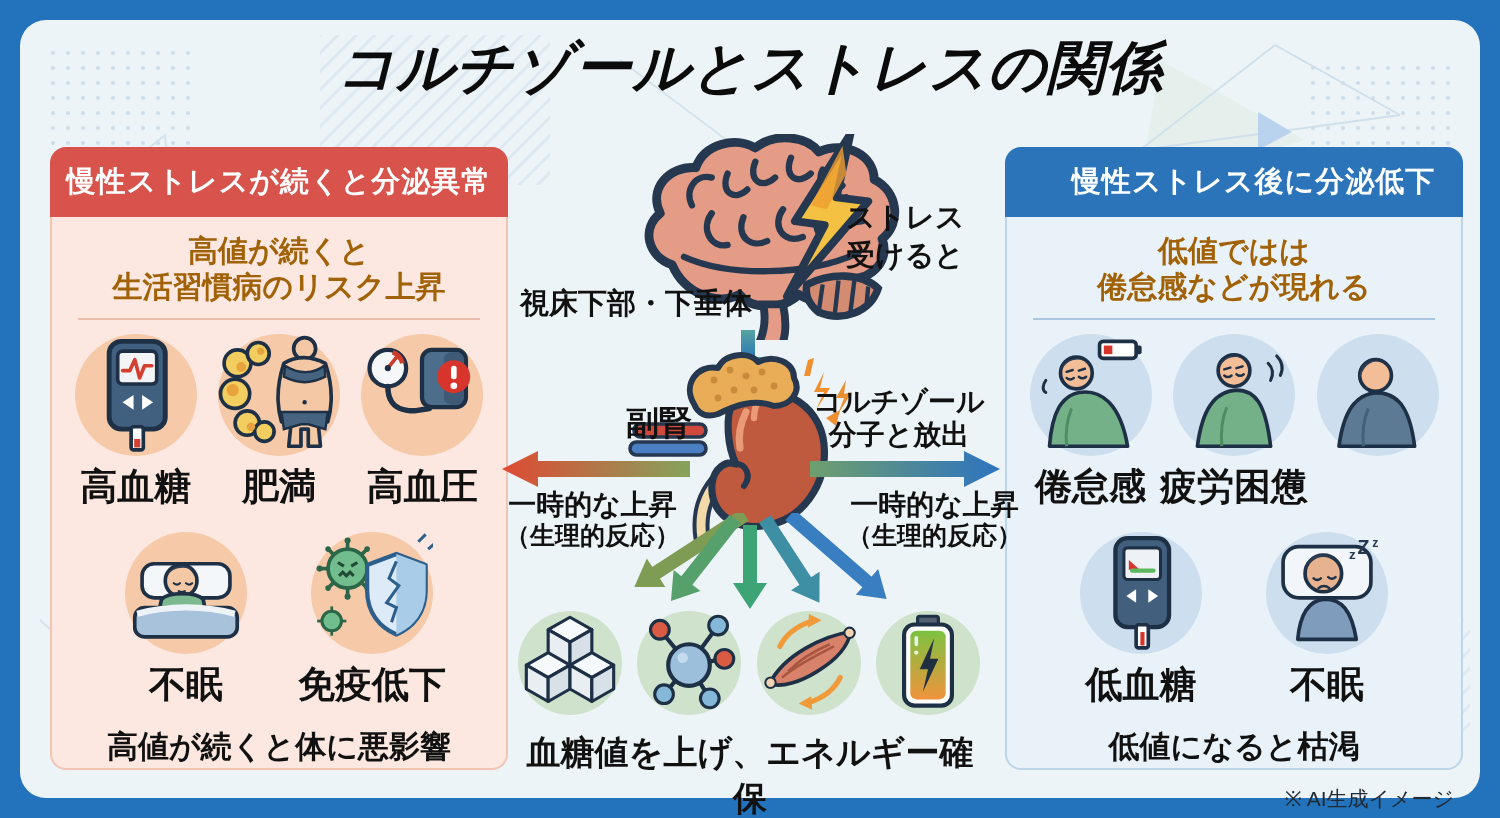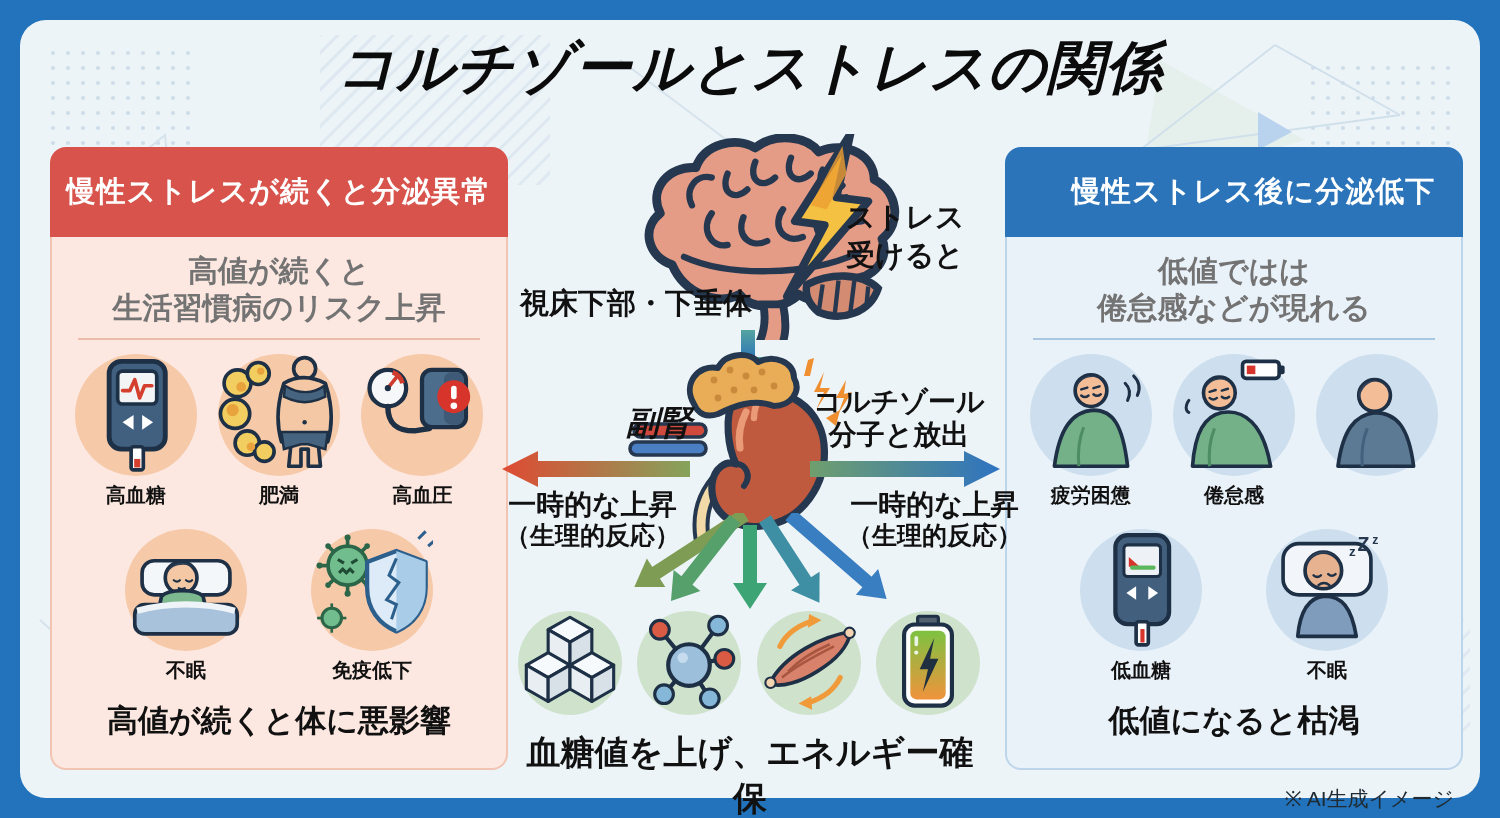--- a/index.html
+++ b/index.html
@@ -16,51 +16,51 @@
   .layer{position:absolute;z-index:2;}
   .title{
     left:0;top:30px;width:1500px;text-align:center;
     font-size:57px;font-weight:900;color:#0b0b0b;letter-spacing:1px;font-style:italic;
   }
   
   .panel{position:absolute;top:147px;width:458px;height:623px;z-index:2;display:flex;flex-direction:column;}
   .panel-left{left:50px;}
   .panel-right{left:1005px;}
   .panel-header{
-    height:90px;border-radius:16px 16px 0 0;display:flex;align-items:center;justify-content:center;
+    height:70px;border-radius:16px 16px 0 0;display:flex;align-items:center;justify-content:center;
     color:#ffffff;font-size:29px;font-weight:800;letter-spacing:1px;
   }
   .panel-header.red{background:#d7534b;}
   .panel-header.blue{background:#2b74ba;padding-left:39px;}
   .panel-body{
     flex:1;border-radius:0 0 16px 16px;box-sizing:border-box;
     display:flex;flex-direction:column;align-items:center;padding-top:12px;
   }
   .panel-body.red{background:#fce8e0;border:2px solid #f2c4b2;border-top:none;}
   .panel-body.blue{background:#eaf2f9;border:2px solid #bdd5ea;border-top:none;}
-  .panel-sub{font-size:30px;font-weight:800;color:#737373;text-align:center;line-height:1.22;margin-top:4px;}
+  .panel-sub{font-size:30px;font-weight:800;color:#a16207;text-align:center;line-height:1.22;margin-top:4px;}
   .divider{width:402px;height:2px;margin:12px 0 14px 0;}
   .divider.red{background:#ecbcab;}
   .divider.blue{background:#a9c7e1;}
   .icon-row{display:flex;width:100%;box-sizing:border-box;}
   .row-3{justify-content:space-between;padding:0 12px;}
   .row-2{justify-content:center;gap:42px;}
   .icon-item{display:flex;flex-direction:column;align-items:center;width:144px;}
   .badge{width:122px;height:122px;border-radius:50%;display:flex;align-items:center;justify-content:center;}
   .badge.salmon{background:#f6c9a9;}
   .badge.bluegray{background:#cddfee;}
   .badge svg{width:100%;height:100%;}
-  .icon-label{font-size:20px;font-weight:800;color:#111;margin-top:6px;white-space:nowrap;}
+  .icon-label{font-size:37px;font-weight:800;color:#111;margin-top:6px;white-space:nowrap;}
   .panel-footer{font-size:31px;font-weight:800;color:#111;margin-top:16px;text-align:center;}
   .mt2{margin-top:20px;}
   
   .center-text{position:absolute;z-index:3;color:#111;font-weight:800;}
   .stress-label{left:846px;top:199px;font-size:29px;line-height:1.3;}
   .brain-label{left:520px;top:284px;font-size:29px;}
-  .adrenal-label{left:626px;top:401px;font-size:33px;font-style:italic;}
+  .adrenal-label{left:626px;top:401px;font-size:33px;}
   .cortisol-label{left:808px;top:385px;width:182px;font-size:28px;line-height:1.18;text-align:center;}
   .temp-caption{width:205px;text-align:center;font-size:28px;line-height:1.15;}
   .temp-left{left:490px;top:489px;}
   .temp-right{left:832px;top:489px;}
   .temp-caption .small{font-size:25px;}
   .bottom-caption{left:510px;top:730px;width:480px;text-align:center;font-size:34px;}
   .center-badges{position:absolute;left:518px;top:611px;width:462px;display:flex;justify-content:space-between;z-index:2;}
   .badge.green{width:104px;height:104px;background:#cfe2cc;}
   .ai-note{position:absolute;right:46px;top:784px;font-size:21px;color:#1f2a33;font-weight:400;z-index:3;}
   .art{position:absolute;z-index:2;}
@@ -235,47 +235,47 @@
     <div class="panel-sub">
       <div>低値ではは</div>
       <div>倦怠感などが現れる</div>
     </div>
     <div class="divider blue"></div>
 
     <div class="icon-row row-3">
       <div class="icon-item">
         <span class="badge bluegray">
           <svg viewBox="0 0 100 100">
-            <circle cx="50" cy="30" r="13" fill="#f2bd97" stroke="#1e3046" stroke-width="3"></circle>
-            <path d="M37,30 A13,13 0 0 1 61,24 C56,16 41,17 37,30 Z" fill="#2e3f55"></path>
-            <path d="M42,34 q3,2.5 6,0 M52,33 q3,2.5 6,0" stroke="#1e3046" stroke-width="2" fill="none" stroke-linecap="round"></path>
-            <path d="M42,29 l5,-1.5 M52,28 l5,-1.5" stroke="#1e3046" stroke-width="2" stroke-linecap="round"></path>
-            <path d="M20,92 C24,62 34,47 52,46 C68,46 76,58 80,92 Z" fill="#74b188" stroke="#1e3046" stroke-width="3" stroke-linejoin="round"></path>
-            <path d="M78,24 q6,6 2,14 M85,18 q7,7 3,16" stroke="#1e3046" stroke-width="2.5" fill="none" stroke-linecap="round"></path>
-            <path d="M44,60 C40,70 39,80 40,92" stroke="#4e8c64" stroke-width="2.5" fill="none"></path>
-          </svg>
-        </span>
-        <div class="icon-label">疲労困憊</div>
-      </div>
-      <div class="icon-item">
-        <span class="badge bluegray">
-          <svg viewBox="0 0 100 100">
             <rect x="57" y="6" width="30" height="14" rx="3" fill="#ffffff" stroke="#1e3046" stroke-width="3"></rect>
             <rect x="87" y="9.5" width="4.5" height="7" rx="1.5" fill="#1e3046"></rect>
             <rect x="60.5" y="9.5" width="7" height="7" fill="#d7352b"></rect>
             <path d="M13,38 C10,42 10,46 13,48" stroke="#1e3046" stroke-width="2.4" fill="none" stroke-linecap="round"></path>
             <circle cx="38" cy="32" r="13" fill="#f2bd97" stroke="#1e3046" stroke-width="3"></circle>
             <path d="M25,32 A13,13 0 0 1 49,26 C44,18 29,19 25,32 Z" fill="#2e3f55"></path>
             <path d="M30,36 q3,2.5 6,0 M40,35 q3,2.5 6,0" stroke="#1e3046" stroke-width="2" fill="none" stroke-linecap="round"></path>
             <path d="M30,31 l5,-1.5 M40,30 l5,-1.5" stroke="#1e3046" stroke-width="2" stroke-linecap="round"></path>
             <path d="M16,92 C18,64 26,51 40,48 C58,45 74,57 80,92 Z" fill="#74b188" stroke="#1e3046" stroke-width="3" stroke-linejoin="round"></path>
             <path d="M34,61 C30,71 29,81 30,92" stroke="#4e8c64" stroke-width="2.5" fill="none"></path>
           </svg>
         </span>
         <div class="icon-label">倦怠感</div>
+      </div>
+      <div class="icon-item">
+        <span class="badge bluegray">
+          <svg viewBox="0 0 100 100">
+            <circle cx="50" cy="30" r="13" fill="#f2bd97" stroke="#1e3046" stroke-width="3"></circle>
+            <path d="M37,30 A13,13 0 0 1 61,24 C56,16 41,17 37,30 Z" fill="#2e3f55"></path>
+            <path d="M42,34 q3,2.5 6,0 M52,33 q3,2.5 6,0" stroke="#1e3046" stroke-width="2" fill="none" stroke-linecap="round"></path>
+            <path d="M42,29 l5,-1.5 M52,28 l5,-1.5" stroke="#1e3046" stroke-width="2" stroke-linecap="round"></path>
+            <path d="M20,92 C24,62 34,47 52,46 C68,46 76,58 80,92 Z" fill="#74b188" stroke="#1e3046" stroke-width="3" stroke-linejoin="round"></path>
+            <path d="M78,24 q6,6 2,14 M85,18 q7,7 3,16" stroke="#1e3046" stroke-width="2.5" fill="none" stroke-linecap="round"></path>
+            <path d="M44,60 C40,70 39,80 40,92" stroke="#4e8c64" stroke-width="2.5" fill="none"></path>
+          </svg>
+        </span>
+        <div class="icon-label">疲労困憊</div>
       </div>
       <div class="icon-item">
         <span class="badge bluegray">
           <svg viewBox="0 0 100 100">
             <circle cx="48" cy="34" r="13" fill="#f2bd97" stroke="#1e3046" stroke-width="3"></circle>
             <path d="M35,38 A13,13 0 0 1 61,32 C58,17 38,19 35,38 Z" fill="#2e3f55"></path>
             <path d="M18,92 C22,62 32,50 48,48 C66,48 76,60 80,92 Z" fill="#5d7a94" stroke="#1e3046" stroke-width="3" stroke-linejoin="round"></path>
             <path d="M42,61 C38,71 37,81 38,92" stroke="#42617c" stroke-width="2.5" fill="none"></path>
           </svg>
         </span>

